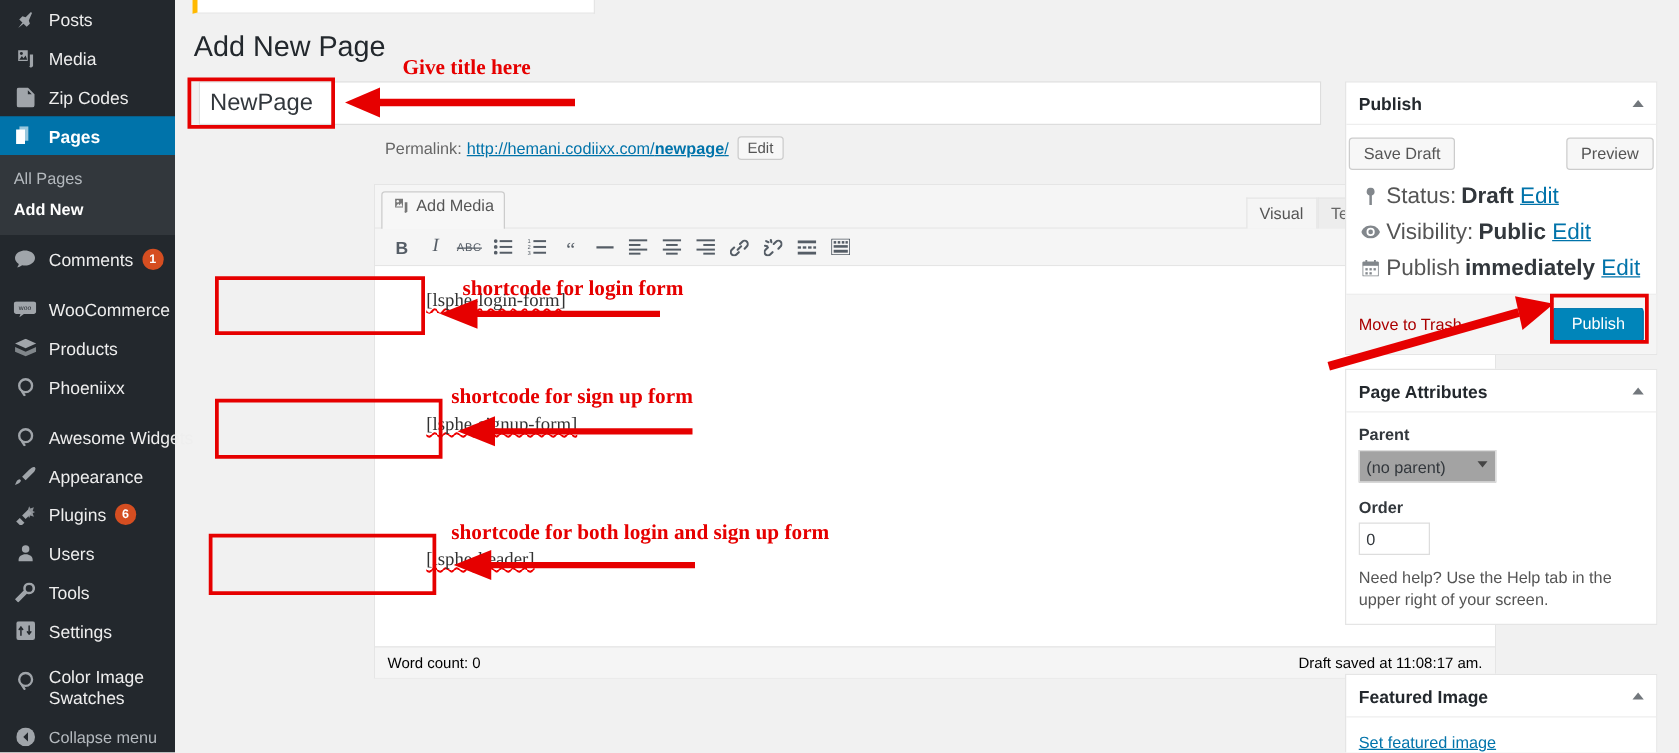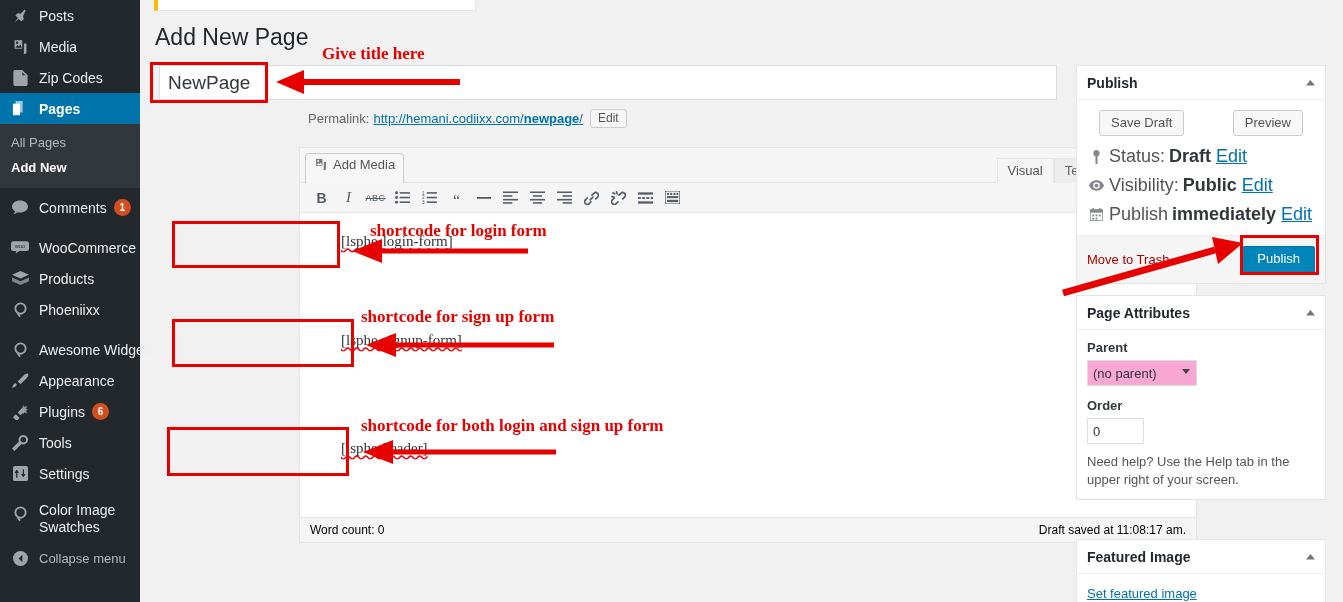--- a/index.html
+++ b/index.html
@@ -231,21 +231,21 @@
   .pb-toggle {
     position: absolute; right: 8px; top: 50%;
     margin-top: -7px;
     width: 14px; height: 14px;
     display: inline-flex; align-items: center; justify-content: center;
     color: #72777c;
     cursor: pointer;
   }
   .pb-body { padding: 10px; }
 
-  .pub-actions { display: flex; justify-content: space-between; padding: 10px 22px 6px; }
+  .pub-actions { display: flex; justify-content: space-between; padding: 10px 2px 6px; }
   .btn-sec {
     padding: 4px 11px 5px;
     font-size: 13px;
     background: #f7f7f7;
     border: 1px solid #ccc;
     border-radius: 3px;
     color: #555;
     cursor: pointer;
     font-family: "Liberation Sans", sans-serif;
   }
@@ -289,21 +289,21 @@
     display: inline-block;
     width: 110px;
   }
   select.pa-select {
     width: 110px; height: 26px;
     padding: 2px 20px 2px 5px;
     font-size: 13px;
     font-family: "Liberation Sans", sans-serif;
     border: 1px solid #ddd;
     border-radius: 0;
-    background: #f9a8d4;
+    background: #a3a3a3;
     color: #32373c;
     -webkit-appearance: none; appearance: none;
     cursor: pointer;
   }
   .sel-arrow {
     position: absolute; right: 7px; top: 9px;
     pointer-events: none;
     width: 0; height: 0;
     border-left: 4px solid transparent;
     border-right: 4px solid transparent;
@@ -462,20 +462,29 @@
         <svg width="17" height="16" viewBox="0 0 18 17" fill="currentColor">
             <path d="M1 14l3-3 4 4-3 3z"></path>
             <path d="M6 9l5-5 3 3-5 5z"></path>
             <path d="M12 1l1 2 3-1-1 3 2 1-2 1 1 3-3-1-1 2-1-2-2 1z" opacity=".85"></path>
           </svg>
       </span>
       <span class="mi-label">Plugins</span>
       <span class="menu-badge">6</span>
     </div>
 
+    <div class="menu-item">
+      <span class="mi-icon">
+        <svg width="15" height="15" viewBox="0 0 16 16" fill="currentColor">
+            <circle cx="8" cy="4.5" r="3.2"></circle>
+            <path d="M8 9c-3.5 0-6 2-6 4.5V15h12v-1.5C14 11 11.5 9 8 9z"></path>
+          </svg>
+      </span>
+      <span class="mi-label">Users</span>
+    </div>
 
     <div class="menu-item">
       <span class="mi-icon">
         <svg width="16" height="16" viewBox="0 0 17 17" fill="currentColor">
             <path d="M12 0a5 5 0 0 0-4.6 6.9L0 14.3 2.7 17l7.4-7.4A5 5 0 1 0 12 0zm0 2.1a2.9 2.9 0 1 1 0 5.8 2.9 2.9 0 0 1 0-5.8z"></path>
           </svg>
       </span>
       <span class="mi-label">Tools</span>
     </div>
 

